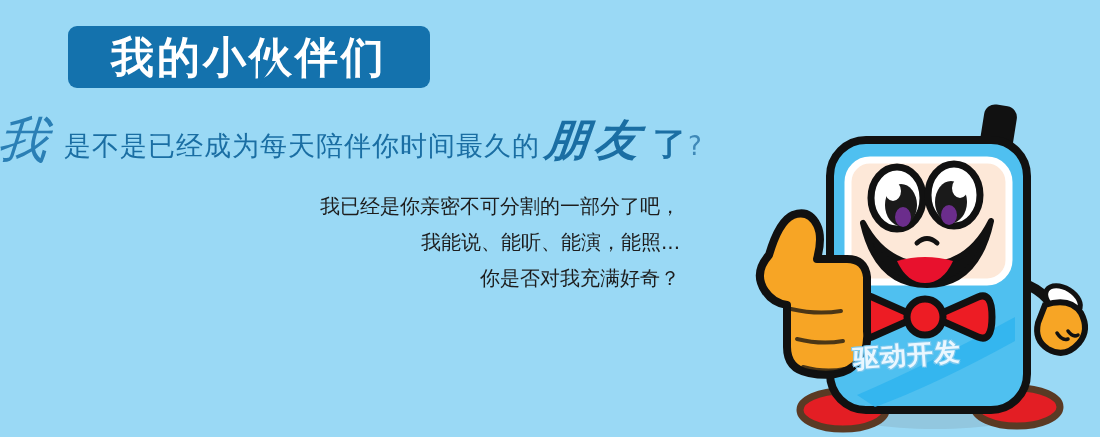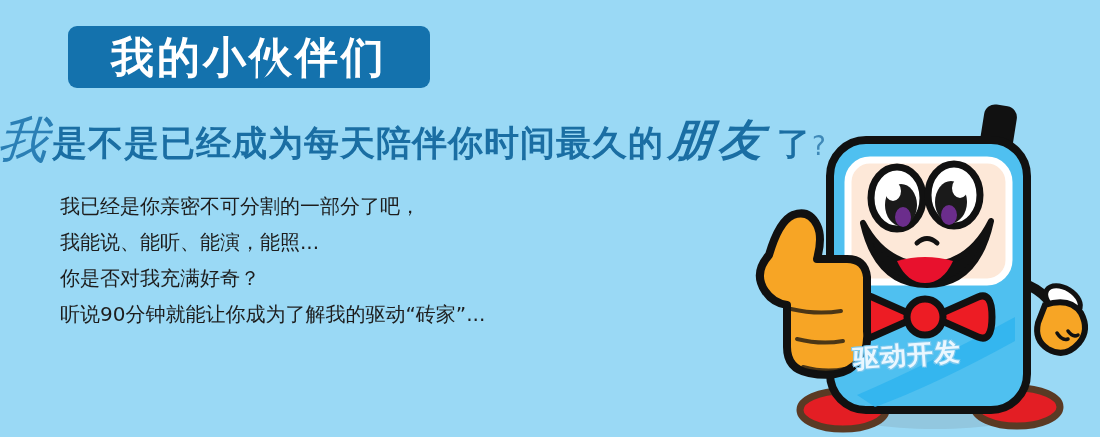--- a/index.html
+++ b/index.html
@@ -78,26 +78,26 @@
     font-style: italic;
     letter-spacing: 0;
     transform: skewX(-4deg);
     display: inline-block;
     line-height: 1;
     position: relative;
     top: 2px;
     left: -4px;
   }
   .hl-main {
-    font-size: 35px;
-    font-weight: bold;
+    font-size: 27px;
+    font-weight: normal;
     color: #1a6ea3;
     letter-spacing: 1px;
     line-height: 1;
-    margin-left: 0;
+    margin-left: 12px;
   }
   .hl-brush-word {
     font-size: 44px;
     font-weight: bold;
     font-style: italic;
     color: #1a6ea3;
     letter-spacing: 6px;
     line-height: 1;
     margin-left: 5px;
     transform: skewX(-6deg);
@@ -125,20 +125,21 @@
     top: 188px;
     width: 620px;
   }
   .body-line {
     font-size: 20px;
     color: #1d1d1d;
     line-height: 36px;
     height: 36px;
     white-space: nowrap;
     font-family: "DejaVu Sans", "Liberation Sans", sans-serif;
+    text-align: right;
   }
 
   
   .mascot {
     position: absolute;
     left: 745px;
     top: 95px;
     width: 355px;
     height: 342px;
   }
@@ -180,21 +181,20 @@
     <span class="hl-main">是不是已经成为每天陪伴你时间最久的</span>
     <span class="hl-brush-word">朋友</span>
     <span class="hl-tail">了</span>
     <span class="hl-qmark">?</span>
   </div>
 
   <div class="body-copy">
     <div class="body-line">我已经是你亲密不可分割的一部分了吧，</div>
     <div class="body-line">我能说、能听、能演，能照...</div>
     <div class="body-line">你是否对我充满好奇？</div>
-    <div class="body-line">听说90分钟就能让你成为了解我的驱动“砖家”...</div>
   </div>
 
   <div class="mascot">
     <svg viewBox="0 0 355 342" xmlns="http://www.w3.org/2000/svg">
 
       <ellipse cx="190" cy="318" rx="92" ry="16" fill="#8cb8cc" opacity="0.55"></ellipse>
 
       <g>
         <rect x="236" y="10" width="33" height="60" rx="11" fill="#111111" transform="rotate(9 252 40)"></rect>
         <rect x="234" y="58" width="37" height="16" fill="#e9eef0" transform="rotate(9 252 66)"></rect>

